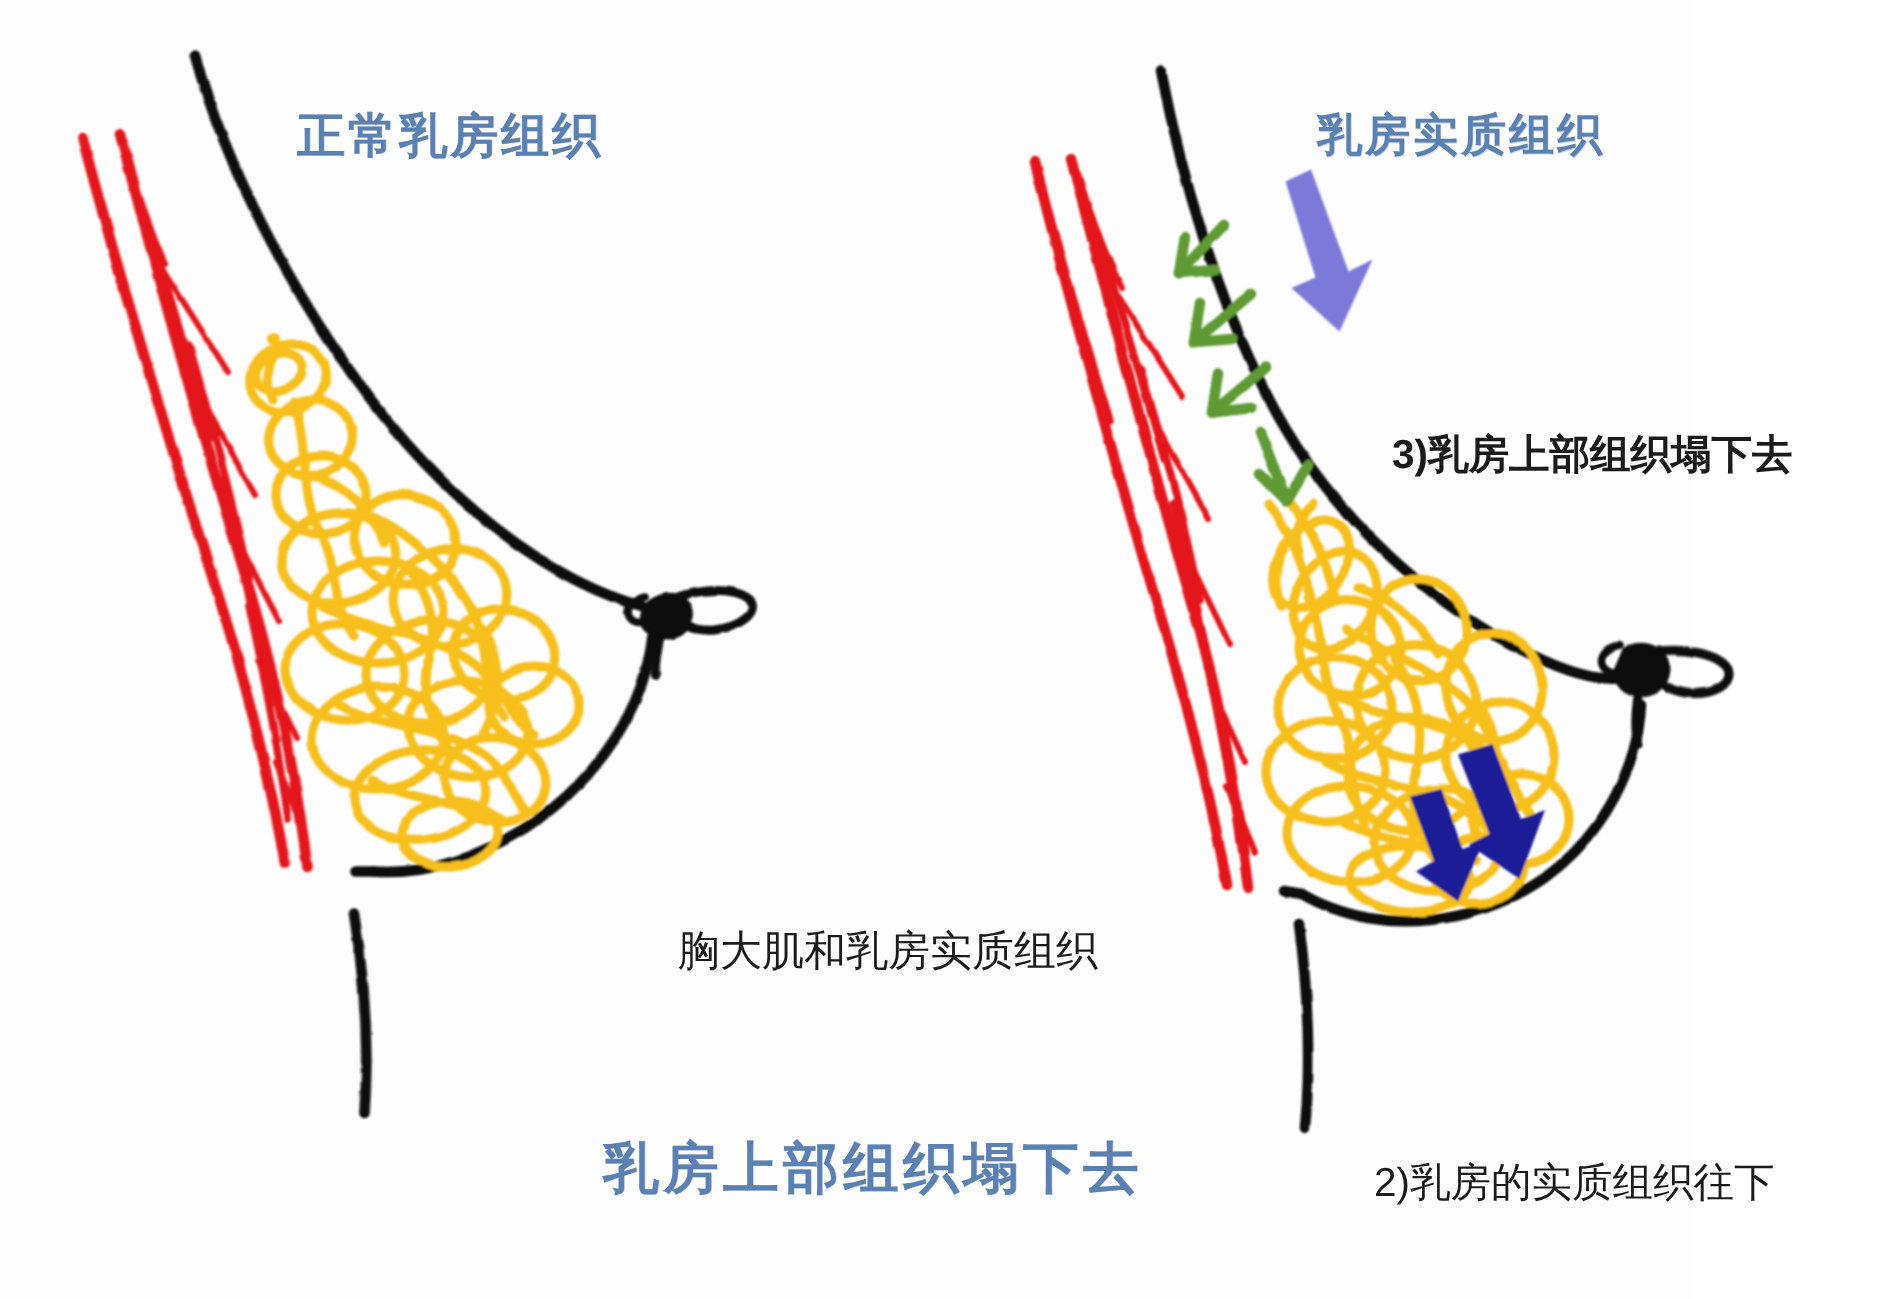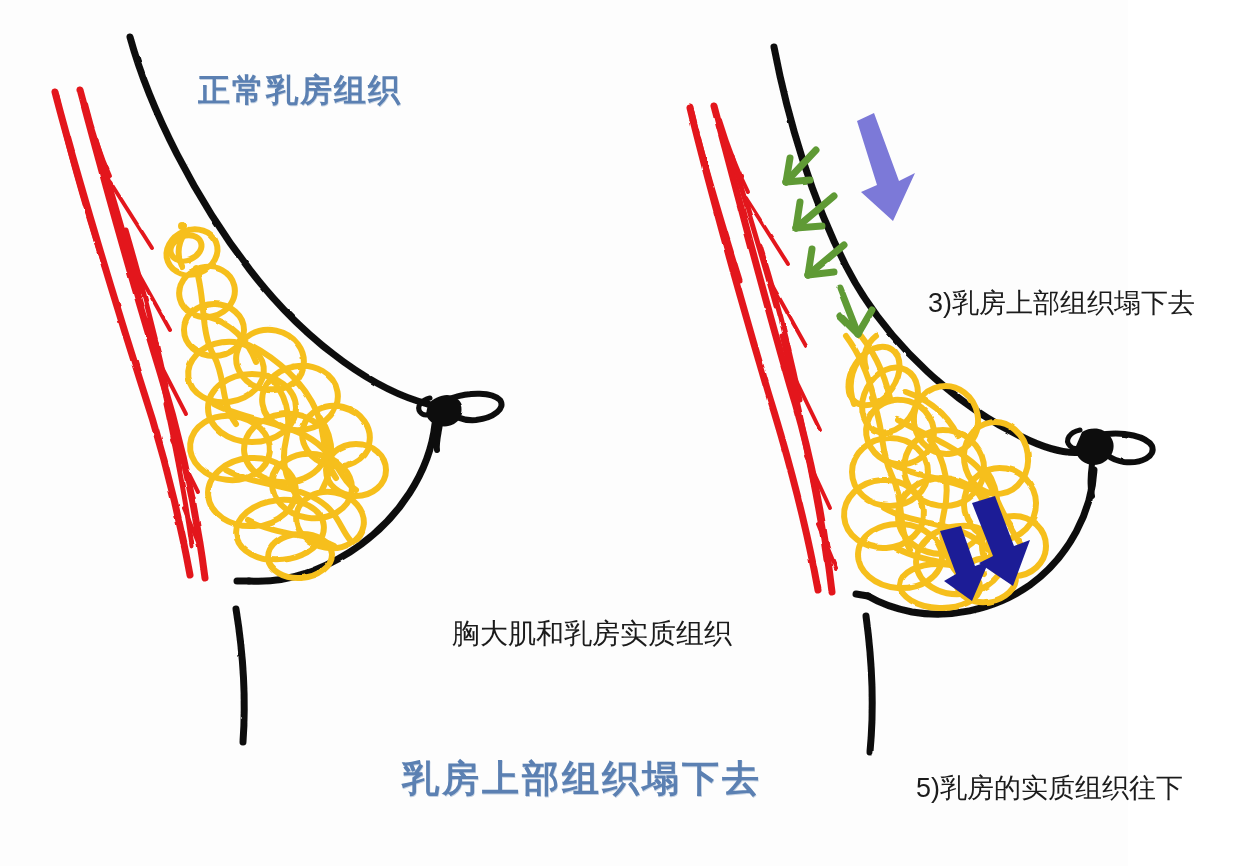--- a/index.html
+++ b/index.html
@@ -54,21 +54,21 @@
     letter-spacing: 3px;
   }
   
   .note {
     color: #1b1b1b;
     font-size: 28px;
     line-height: 47px;
   }
   #note-1 { left: 404px; top: 516px; }
   #note-1 .l2, #note-1 .l3 { padding-left: 48px; display: block; }
-  #note-3 { left: 928px; top: 186px; font-size: 27px; }
+  #note-3 { left: 928px; top: 186px; font-size: 27px; font-weight: bold; }
   #note-2 { left: 916px; top: 668px; font-size: 27px; line-height: 48px; }
   .note span { display: block; }
 </style>
 </head>
 <body>
 
 <div id="canvas">
 
   <svg class="art" viewBox="0 0 1260 866">
     <defs>
@@ -250,31 +250,32 @@
 
       <g fill="#1c1f96">
         <path d="M972,503 L995,496 L1014,546 L1030,540 L1013,586 L979,563 L993,556 Z"></path>
         <path d="M940,531 L961,526 L975,566 L989,561 L972,601 L944,581 L956,574 Z"></path>
       </g>
     </g>
   </svg>
 
   <div class="lbl heading" id="title-left">正常乳房组织</div>
 
+  <div class="lbl heading" id="title-right">乳房实质组织</div>
 
   <div class="lbl heading" id="title-bottom">乳房上部组织塌下去</div>
 
   <div class="lbl note" id="note-1">
     <span class="l2">胸大肌和乳房实质组织</span>
     
   </div>
 
   <div class="lbl note" id="note-3">
     <span class="l1">3)乳房上部组织塌下去</span>
   </div>
 
   <div class="lbl note" id="note-2">
-    <span class="l1">5)乳房的实质组织往下</span>
+    <span class="l1">2)乳房的实质组织往下</span>
     
     
   </div>
 
 </div>
 
 </body></html>

